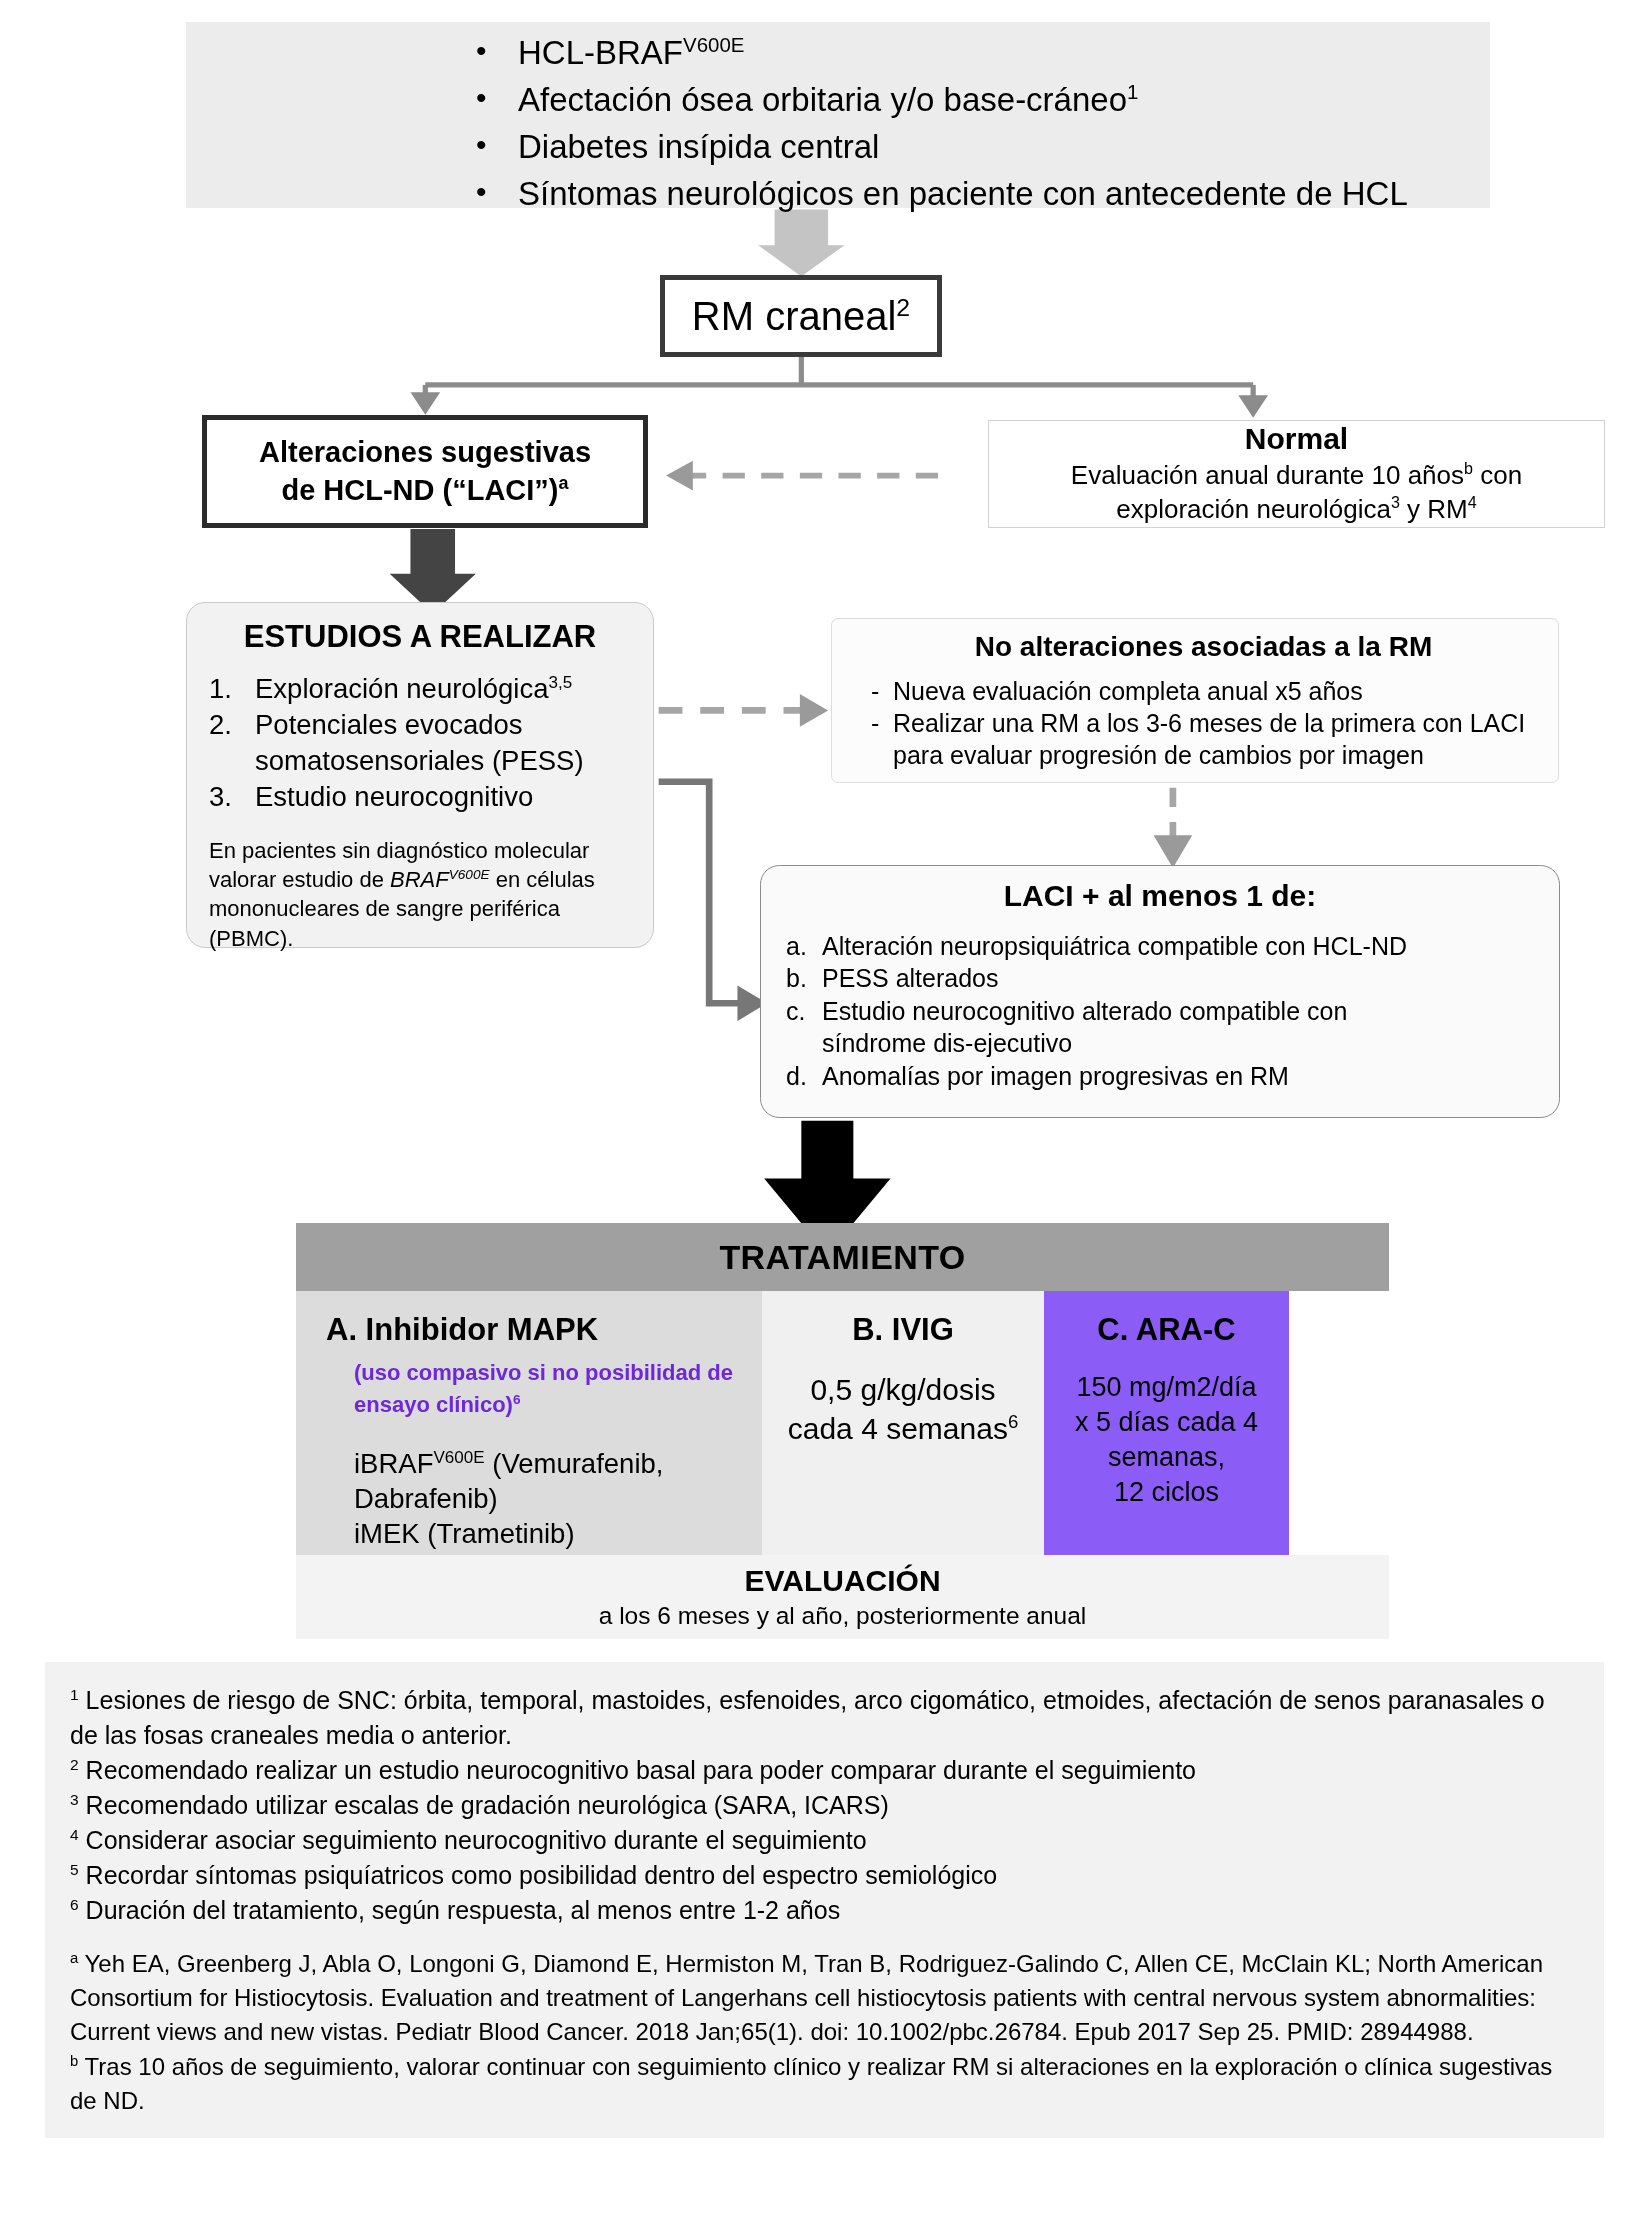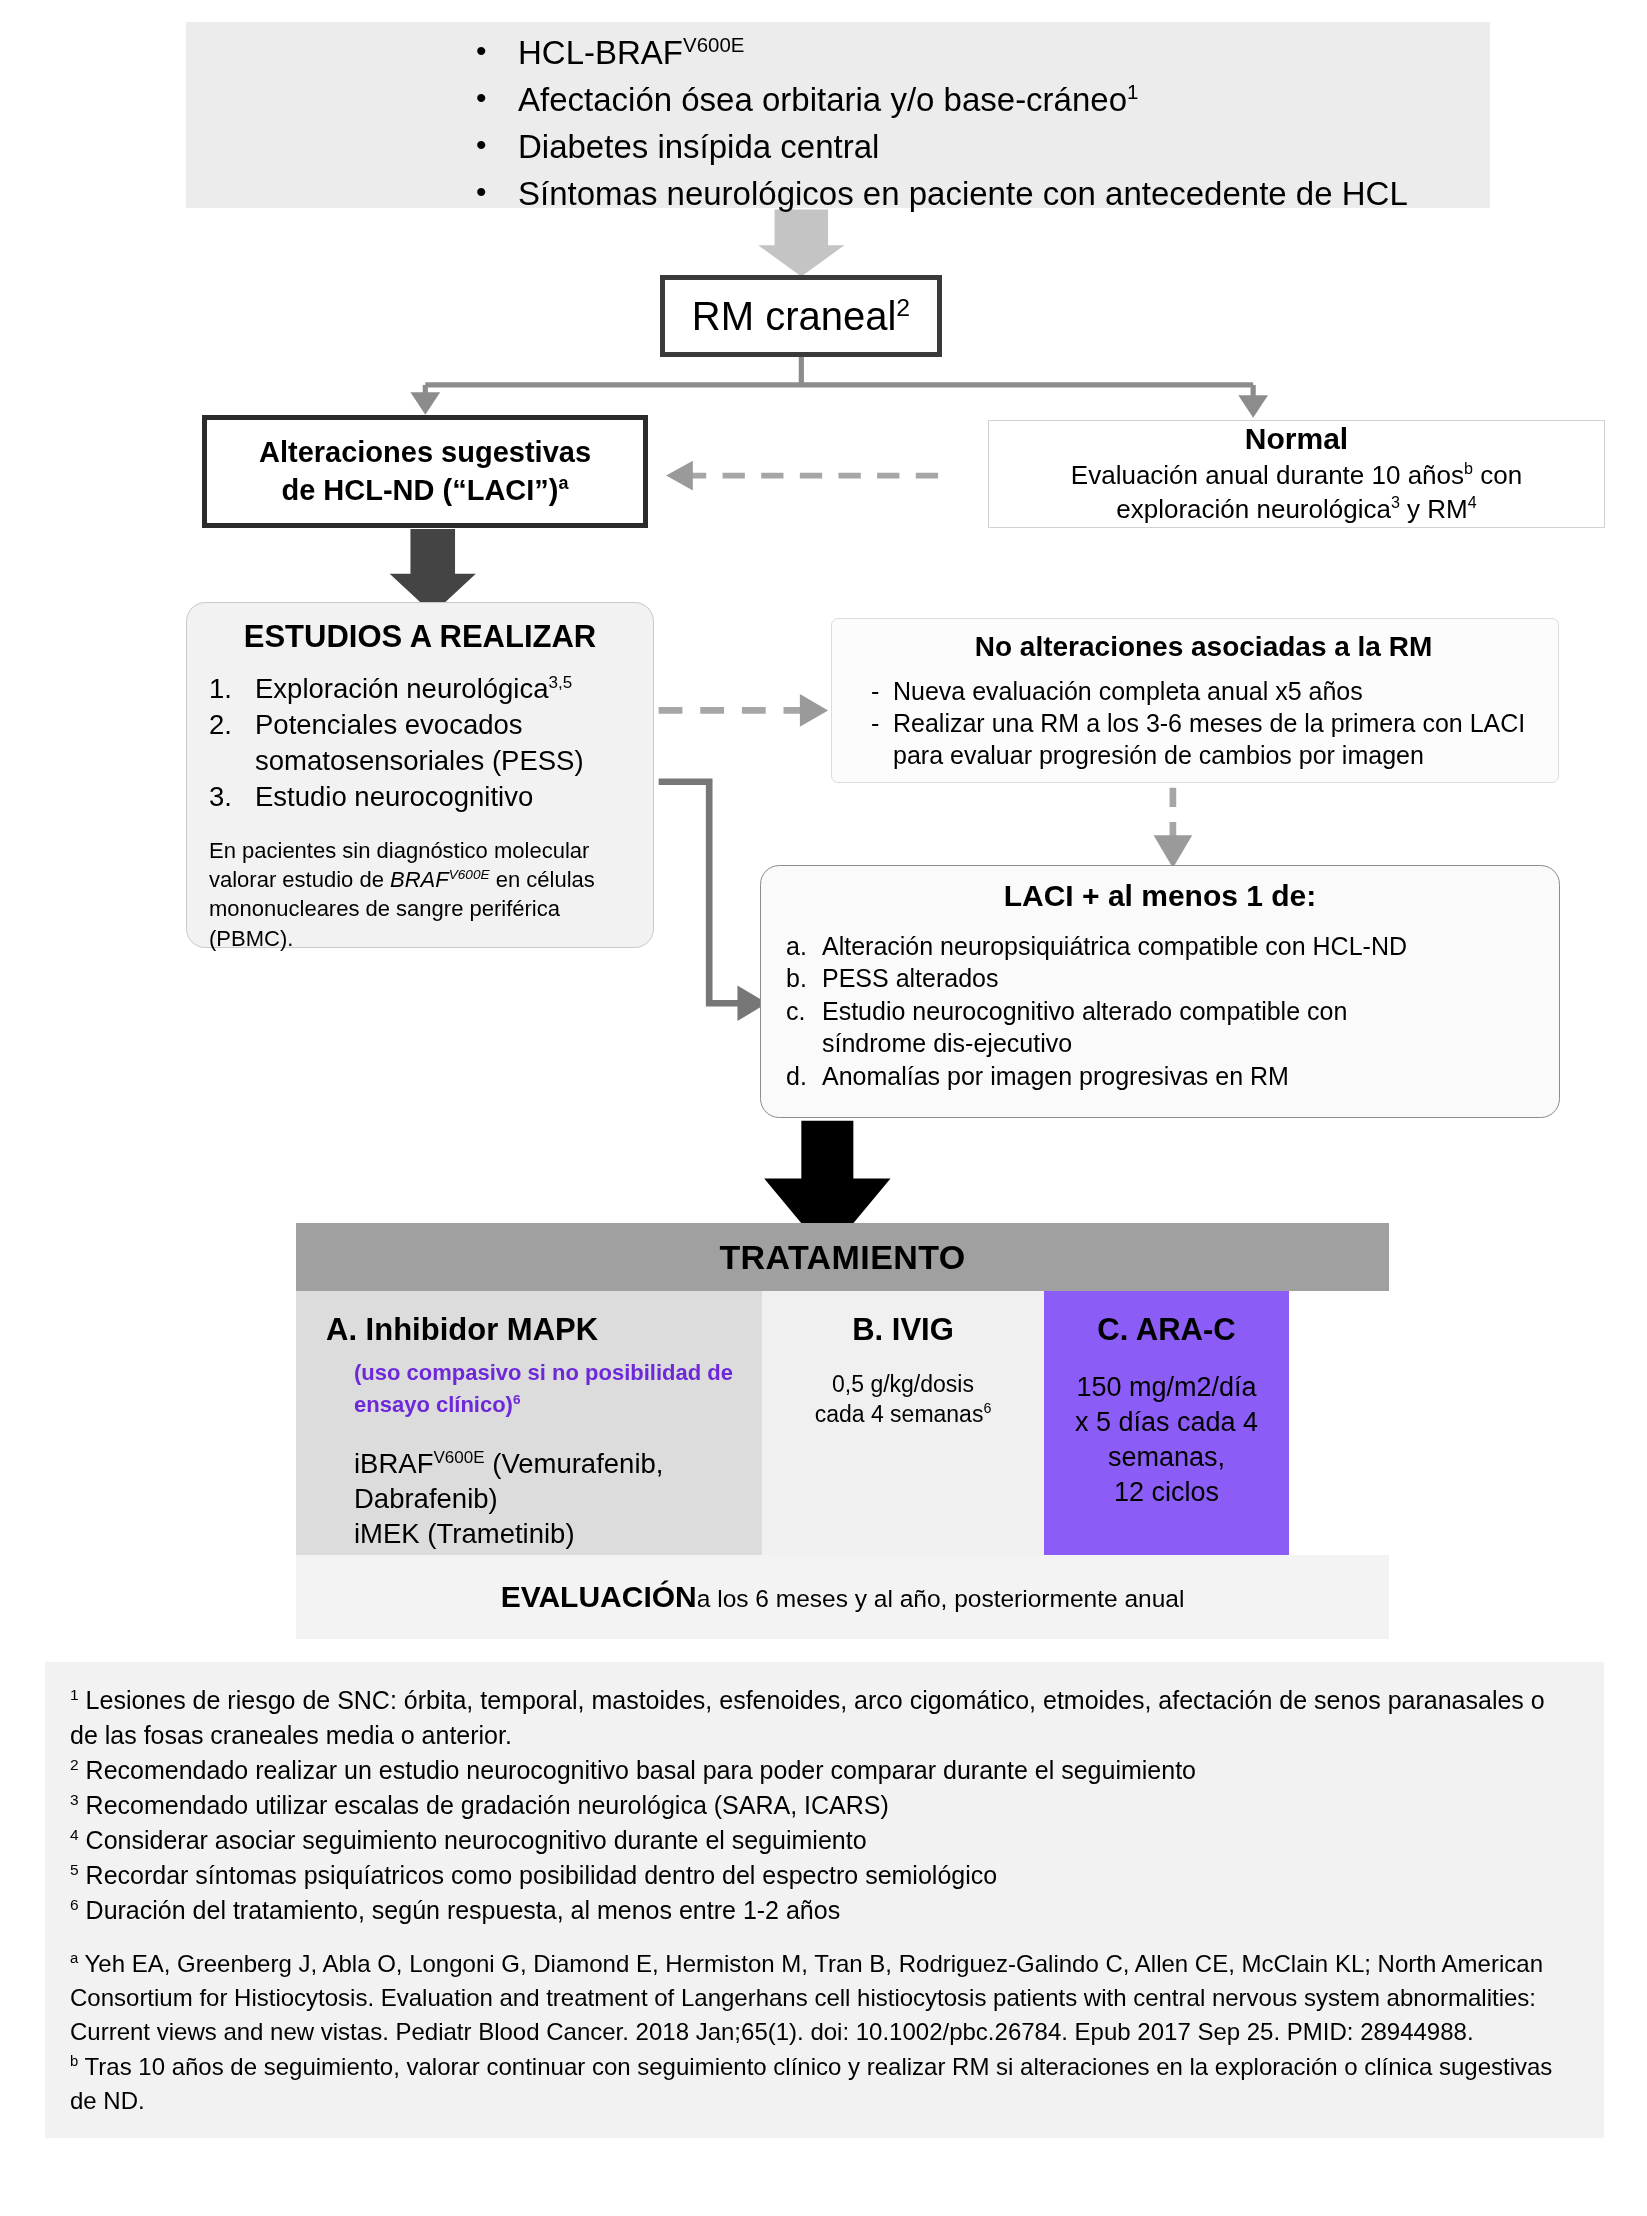--- a/index.html
+++ b/index.html
@@ -63,24 +63,24 @@
      display:flex;align-items:center;justify-content:center;}
   #trt-hdr .t{font-weight:bold;font-size:34px;letter-spacing:0.4px;}
   #trt-cols{left:0;top:68px;width:1093px;height:264px;display:flex;}
   #colA{width:466px;background:#dcdcdc;padding:21px 0 0 30px;box-sizing:border-box;}
   #colB{width:282px;background:#f0f0f0;padding:21px 10.4px 0 10.4px;box-sizing:border-box;text-align:center;}
   #colC{width:245px;background:#8b5cf6;padding:21px 10.4px 0 10.4px;box-sizing:border-box;text-align:center;}
   #colA .h{font-weight:bold;font-size:31px;margin-bottom:9px;}
   #colA .sub{font-weight:bold;font-size:22px;color:#6d28d9;line-height:1.45;margin-left:28px;}
   #colA .drugs{font-size:27.5px;line-height:1.28;margin-top:25px;margin-left:28px;}
   #colB .h,#colC .h{font-weight:bold;font-size:31px;margin-bottom:22px;}
-  #colB .s{font-size:23px;line-height:1.3;}
+  #colB .s{font-size:30px;line-height:1.3;}
   #colC .s{font-size:27px;line-height:1.3;}
   #trt-eval{left:0;top:332px;width:1093px;height:84px;background:#f3f3f3;
-     display:flex;flex-direction:row;align-items:center;justify-content:center;}
+     display:flex;flex-direction:column;align-items:center;justify-content:center;}
   #trt-eval .h{font-weight:bold;font-size:30px;}
   #trt-eval .s{font-size:24.5px;margin-top:4.5px;}
 
   
   #fn{left:45px;top:1662px;width:1559px;height:476px;background:#f2f2f2;padding:21px 25px;}
   .fn-line{font-size:25px;line-height:1.40;}
   .fn-ref{font-size:24px;line-height:1.42;}
   .fn-gap{height:19.3px;}
 
   

